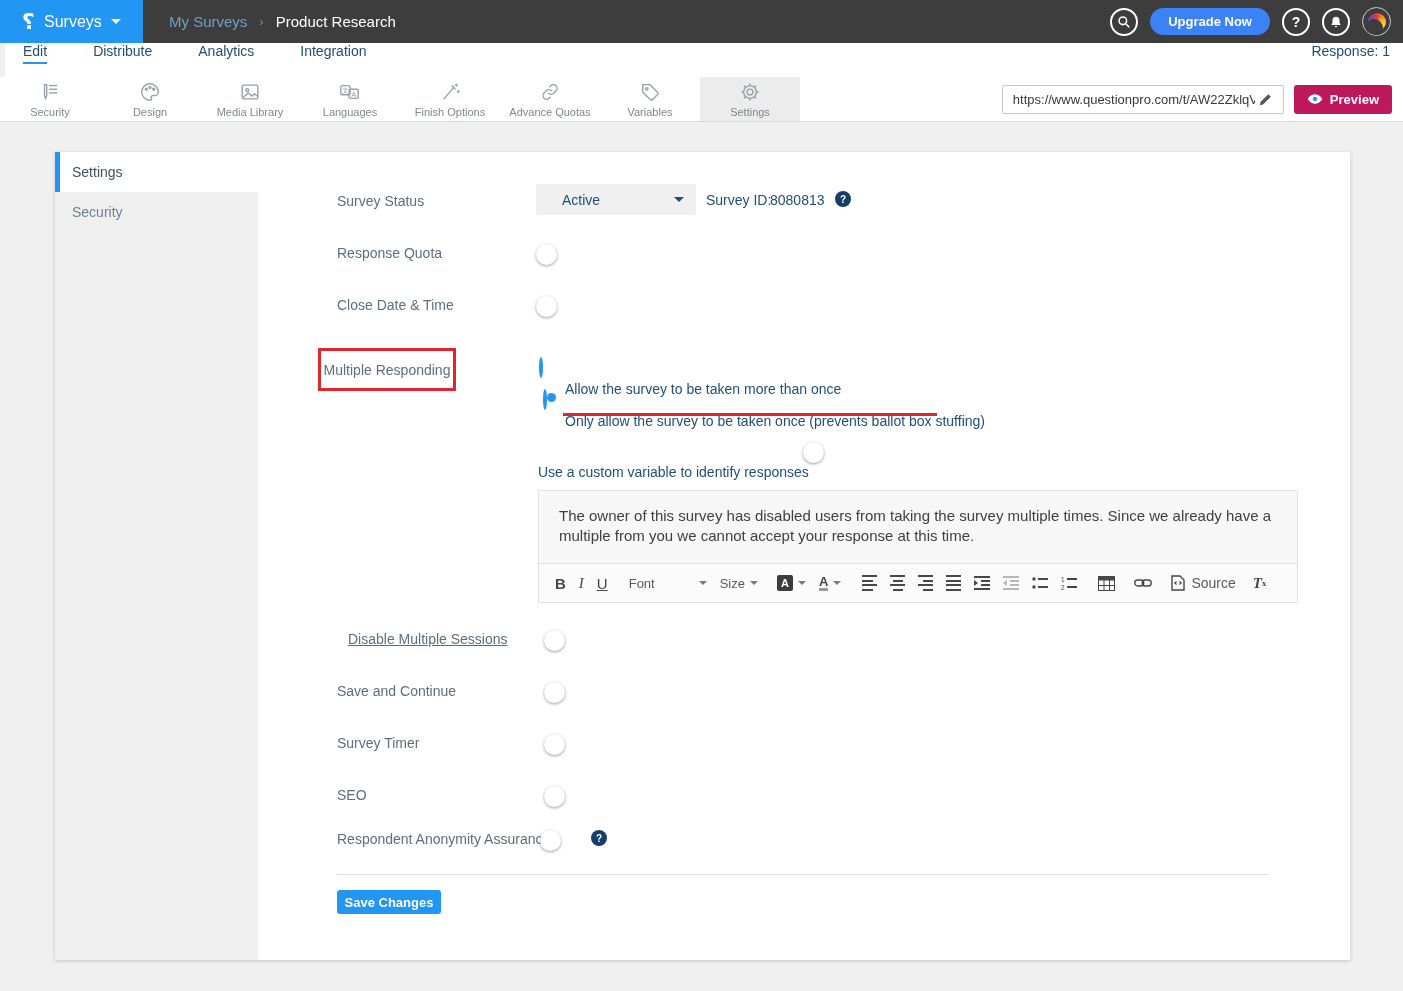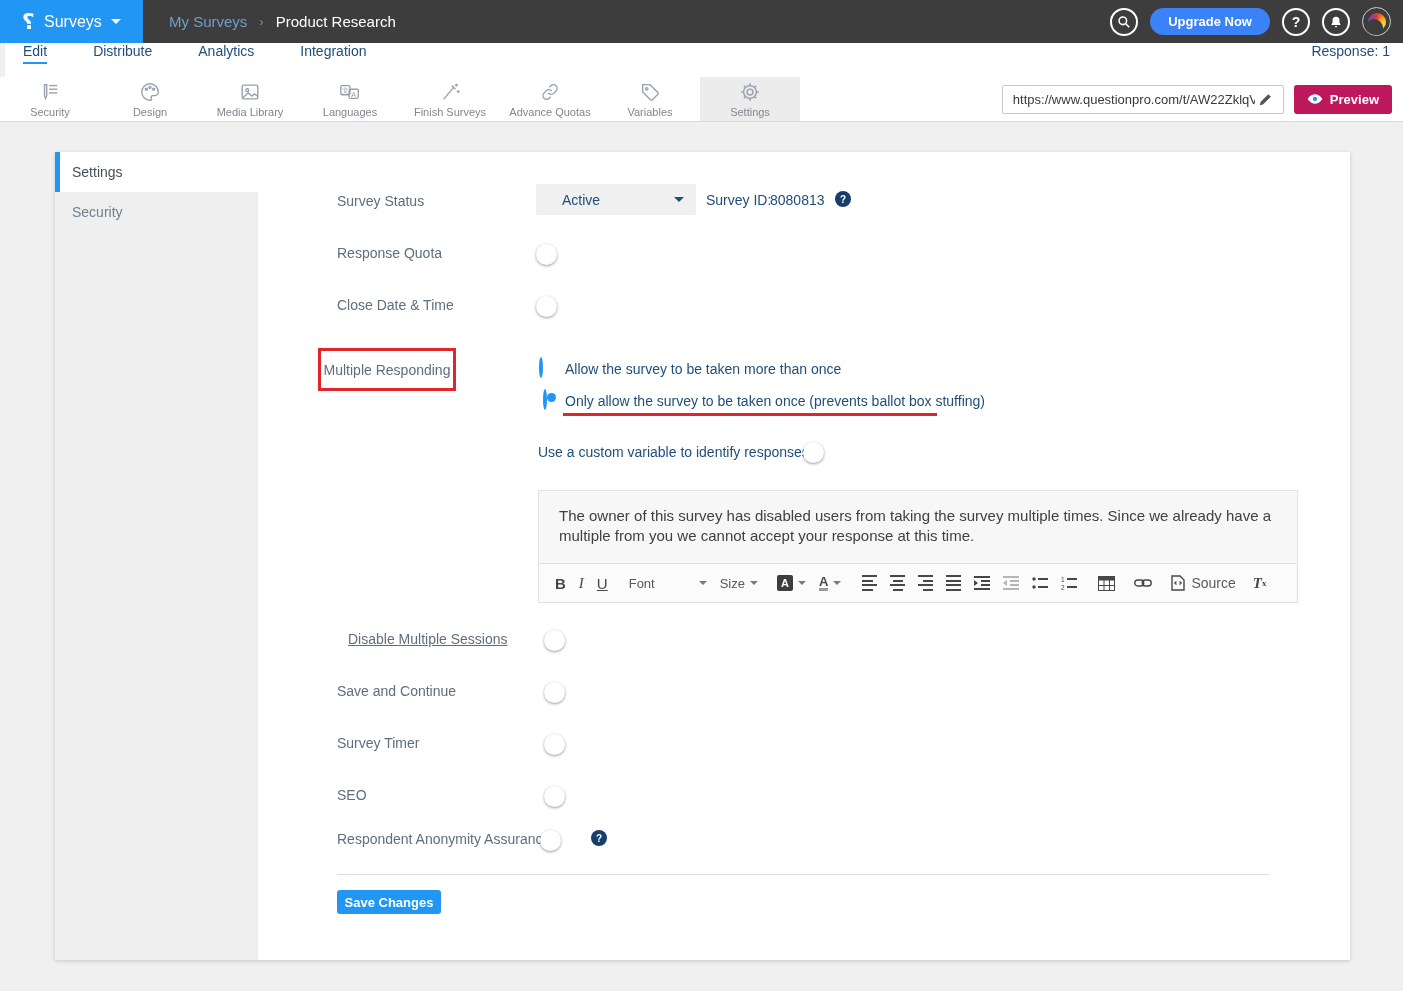--- a/index.html
+++ b/index.html
@@ -59,21 +59,21 @@
   .help-dot { width:16px; height:16px; border-radius:50%; background:#173d6b; color:#fff; font-size:10px; font-weight:bold; display:inline-flex; align-items:center; justify-content:center; cursor:pointer; }
 
   .toggle { width:33px; height:15px; border-radius:8px; background:#d8d8d8; position:relative; cursor:pointer; }
   .toggle::after { content:''; position:absolute; left:-2px; top:-3px; width:21px; height:21px; border-radius:50%; background:#fff; box-shadow:0 1px 3px rgba(0,0,0,.4); }
 
   .red-box { border:3px solid #e2252b; display:flex; align-items:center; justify-content:center; }
   .red-line { background:#e2252b; }
 
   .radio { width:17px; height:17px; border:2px solid #2196f3; border-radius:50%; background:#fff; position:relative; cursor:pointer; }
   .radio.checked::after { content:''; position:absolute; left:2px; top:2px; width:9px; height:9px; border-radius:50%; background:#2196f3; }
-  .radio-label { font-size:14px; color:#1f4e79; white-space:nowrap; }
+  .radio-label { font-size:14px; color:#1f4e79; white-space:nowrap;margin-top:20px; }
 
   .msg-box { background:#f7f7f7; border:1px solid #e3e3e3; border-bottom:none; padding:15px 20px; font-size:15px; color:#404040; line-height:1.35; }
   .editor-bar { background:#fbfbfb; border:1px solid #e0e0e0; display:flex; align-items:center; padding:0 16px; gap:13px; color:#474747; }
   .eb { display:inline-flex; align-items:center; justify-content:center; cursor:pointer; font-size:15px; color:#474747; }
   .eb.b { font-weight:bold; }
   .eb.i { font-style:italic; font-family:"Liberation Serif", serif; }
   .eb.u { text-decoration:underline; }
   .eb-dd { display:inline-flex; align-items:center; gap:5px; cursor:pointer; }
   .eb-dd .dd-label { font-size:13px; color:#5a5a5a; }
   .dd-caret { width:0; height:0; border-left:4px solid transparent; border-right:4px solid transparent; border-top:4px solid #7a7a7a; }
@@ -174,21 +174,21 @@
   </div>
   <div class="ribbon-item">
     <svg width="24" height="22" viewBox="0 0 24 24">
         <line x1="5" y1="20" x2="16" y2="7"></line>
         <line x1="14" y1="5" x2="18" y2="9"></line>
         <line x1="19" y1="3" x2="19" y2="6"></line>
         <line x1="17.5" y1="4.5" x2="20.5" y2="4.5"></line>
         <line x1="21" y1="10" x2="21" y2="13"></line>
         <line x1="19.5" y1="11.5" x2="22.5" y2="11.5"></line>
       </svg>
-    <span class="rlabel">Finish Surveys</span>
+    <span class="rlabel">Finish Options</span>
   </div>
   <div class="ribbon-item">
     <svg width="24" height="22" viewBox="0 0 24 24">
         <path d="M10 13a4 4 0 0 0 6 .5l2.5-2.5a4 4 0 0 0-5.7-5.7l-1.4 1.4"></path>
         <path d="M14 11a4 4 0 0 0-6-.5l-2.5 2.5a4 4 0 0 0 5.7 5.7l1.4-1.4"></path>
       </svg>
     <span class="rlabel">Advance Quotas</span>
   </div>
   <div class="ribbon-item">
     <svg width="24" height="22" viewBox="0 0 24 24">

